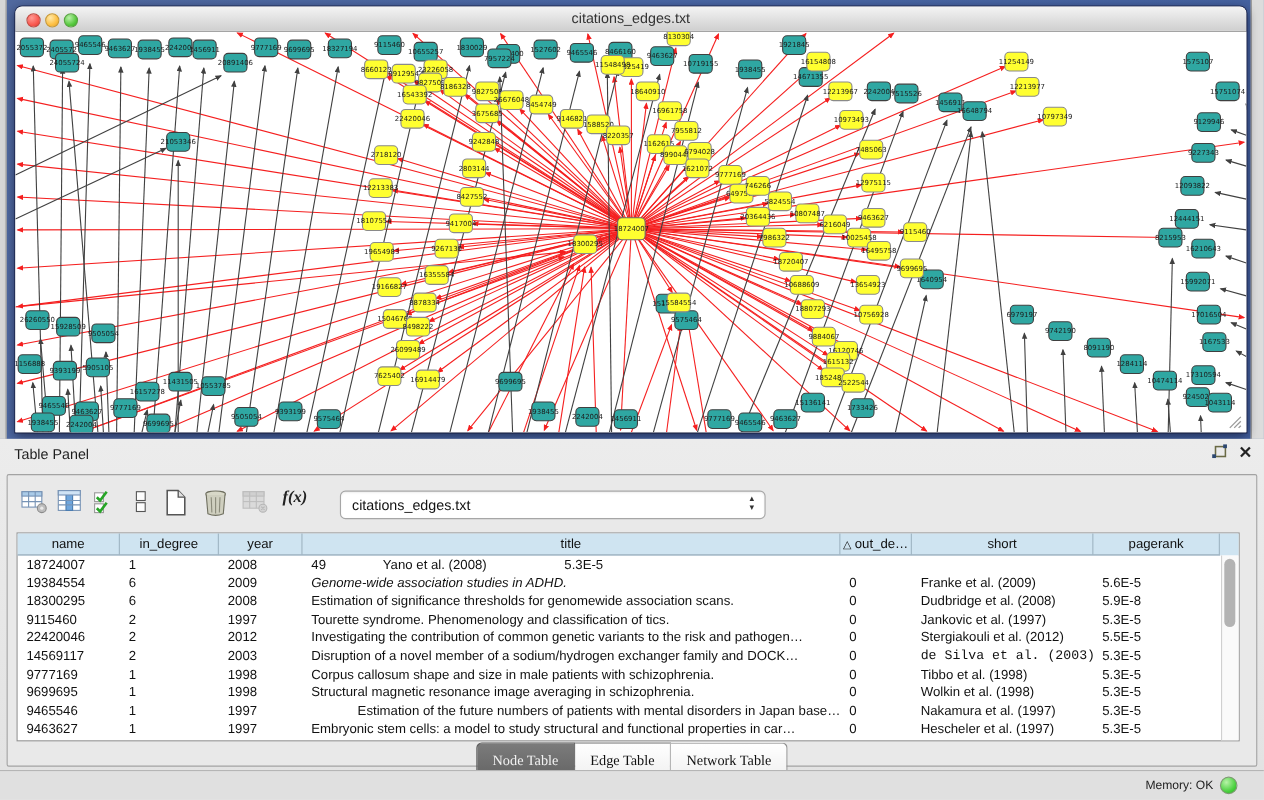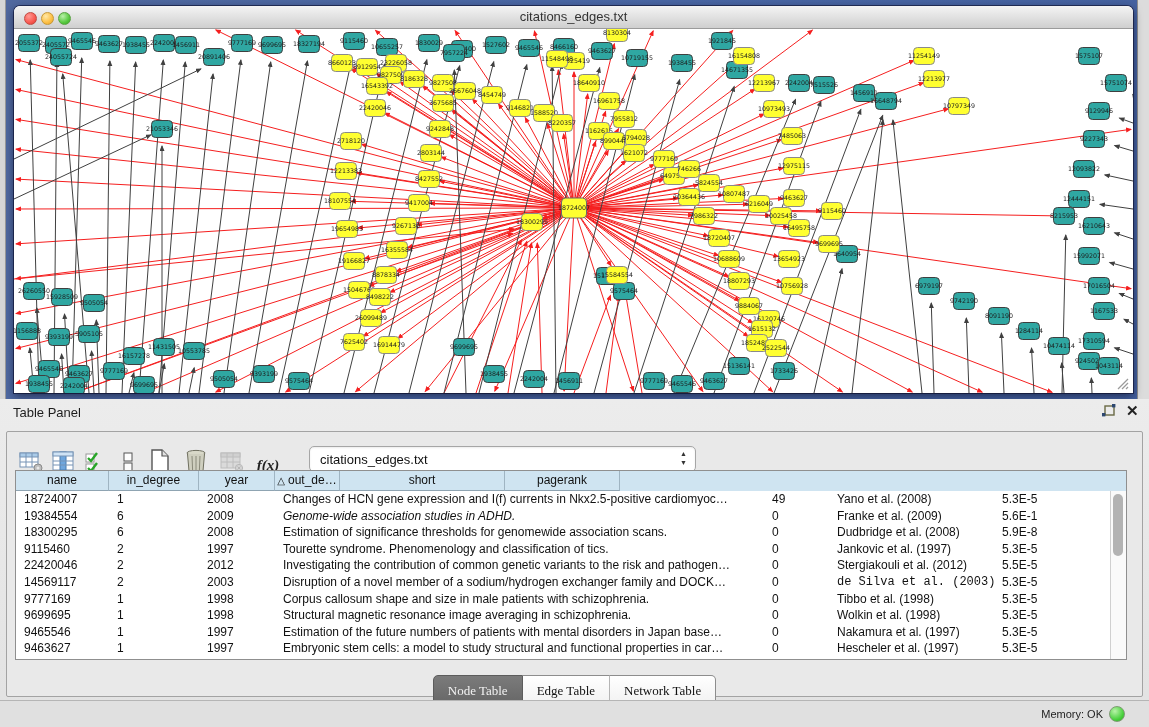--- a/index.html
+++ b/index.html
@@ -26,29 +26,29 @@
   #table-panel{position:absolute;left:0;top:399px;width:1149px;height:328px;
                background:linear-gradient(#ececec,#e2e2e2);}
   #tp-titlebar{position:absolute;left:0;top:0;width:100%;height:26px;}
   #tp-title{position:absolute;left:13px;top:6px;font-size:13px;color:#1d1d1d;}
   #tp-float{position:absolute;left:1100px;top:4px;width:18px;height:18px;cursor:pointer;}
   #tp-close{position:absolute;left:1126px;top:3px;font-size:15px;font-weight:bold;color:#222;cursor:pointer;}
   #tp-inner{position:absolute;left:6px;top:32px;width:1135px;height:264px;
             background:#e9e9e9;border:1px solid #a3a3a3;border-radius:2px;}
   
   #tp-toolbar{position:absolute;left:10px;top:10px;height:34px;display:flex;align-items:center;}
-  .tb-btn{width:30px;height:30px;margin-right:2px;display:flex;align-items:flex-end;justify-content:center;cursor:pointer;border-radius:4px;}
+  .tb-btn{width:30px;height:30px;margin-right:2px;display:flex;align-items:flex-start;justify-content:center;cursor:pointer;border-radius:4px;}
   .tb-btn.spaced{margin-right:6px;}
   #fx-btn{font-family:"Liberation Serif",serif;font-style:italic;font-weight:bold;font-size:15px;color:#222;}
   #table-select{margin-left:24px;width:385px;height:24px;background:#fff;border:1px solid #a6a6a6;
                 border-radius:5px;display:flex;align-items:center;position:relative;box-shadow:inset 0 1px 2px rgba(0,0,0,.08);cursor:pointer;}
   #table-select .val{font-size:13px;color:#111;padding-left:10px;flex:1;}
   #table-select .stepper{position:absolute;right:8px;top:2px;font-size:7px;color:#333;line-height:9px;text-align:center;}
   
-  #tp-table{position:absolute;left:8px;top:38px;width:1110px;height:188px;background:#fff;border:1px solid #8f8f8f;}
+  #tp-table{position:absolute;left:8px;top:52px;width:1110px;height:188px;background:#fff;border:1px solid #8f8f8f;}
   #tbl-head{display:flex;height:20px;background:#cfe4f1;}
   .hcell{box-sizing:border-box;border-right:1px solid #9fb4c2;border-bottom:1px solid #8fa4b2;
          font-size:12px;color:#111;text-align:center;line-height:19px;overflow:hidden;white-space:nowrap;}
   .hcell .sortg{font-size:10px;margin-right:3px;}
   #tbl-body{position:absolute;left:0;top:20px;right:15px;bottom:0;overflow:hidden;}
   .trow{display:flex;height:16.6px;}
   .tcell{box-sizing:border-box;padding-left:8px;font-size:12px;color:#111;line-height:16.5px;
          white-space:nowrap;overflow:hidden;}
   #tbl-scroll{position:absolute;right:0;top:20px;bottom:0;width:15px;background:#fafafa;border-left:1px solid #d0d0d0;}
   #tbl-thumb{position:absolute;left:2px;top:3px;width:10px;height:62px;border-radius:5px;background:#b3b3b3;}
@@ -981,42 +981,42 @@
         <span class="val">citations_edges.txt</span>
         <span class="stepper">▲<br>▼</span>
       </div>
     </div>
 
     <div id="tp-table">
       <div id="tbl-head">
           <div class="hcell" style="width: 93px;">name</div>
           <div class="hcell" style="width: 90px; text-align: center;">in_degree</div>
           <div class="hcell" style="width: 76px;">year</div>
+          <div class="hcell" style="width: 489px;">title</div>
           <div class="hcell" style="width: 65px;"><span class="sortg">△</span>out_de…</div>
           <div class="hcell" style="width: 165px;">short</div>
           <div class="hcell" style="width: 115px;">pagerank</div>
         </div>
       <div id="tbl-body">
           <div class="trow">
             <div class="tcell" style="width: 93px;">18724007</div>
             <div class="tcell" style="width: 90px;">1</div>
             <div class="tcell" style="width: 76px;">2008</div>
-            <div class="tcell" style="width: 489px;">Changes of HCN gene expression and I(f) currents in Nkx2.5-positive cardiomyoc…</div>
             <div class="tcell" style="width: 65px;">49</div>
             <div class="tcell" style="width: 165px;">Yano et al. (2008)</div>
             <div class="tcell" style="width: 115px;">5.3E-5</div>
           </div>
           <div class="trow">
             <div class="tcell" style="width: 93px;">19384554</div>
             <div class="tcell" style="width: 90px;">6</div>
             <div class="tcell" style="width: 76px;">2009</div>
             <div class="tcell" style="width: 489px; font-style: italic;">Genome-wide association studies in ADHD.</div>
             <div class="tcell" style="width: 65px;">0</div>
             <div class="tcell" style="width: 165px;">Franke et al. (2009)</div>
-            <div class="tcell" style="width: 115px;">5.6E-1</div>
+            <div class="tcell" style="width: 115px;">5.6E-5</div>
           </div>
           <div class="trow">
             <div class="tcell" style="width: 93px;">18300295</div>
             <div class="tcell" style="width: 90px;">6</div>
             <div class="tcell" style="width: 76px;">2008</div>
             <div class="tcell" style="width: 489px;">Estimation of significance thresholds for genomewide association scans.</div>
             <div class="tcell" style="width: 65px;">0</div>
             <div class="tcell" style="width: 165px;">Dudbridge et al. (2008)</div>
             <div class="tcell" style="width: 115px;">5.9E-8</div>
           </div>
@@ -1062,21 +1062,21 @@
             <div class="tcell" style="width: 76px;">1998</div>
             <div class="tcell" style="width: 489px;">Structural magnetic resonance image averaging in schizophrenia.</div>
             <div class="tcell" style="width: 65px;">0</div>
             <div class="tcell" style="width: 165px;">Wolkin et al. (1998)</div>
             <div class="tcell" style="width: 115px;">5.3E-5</div>
           </div>
           <div class="trow">
             <div class="tcell" style="width: 93px;">9465546</div>
             <div class="tcell" style="width: 90px;">1</div>
             <div class="tcell" style="width: 76px;">1997</div>
-            <div class="tcell" style="width: 489px;">Estimation of the future numbers of patients with mental disorders in Japan base…</div>
+            <div class="tcell" style="width: 489px; text-align: right;">Estimation of the future numbers of patients with mental disorders in Japan base…</div>
             <div class="tcell" style="width: 65px;">0</div>
             <div class="tcell" style="width: 165px;">Nakamura et al. (1997)</div>
             <div class="tcell" style="width: 115px;">5.3E-5</div>
           </div>
           <div class="trow">
             <div class="tcell" style="width: 93px;">9463627</div>
             <div class="tcell" style="width: 90px;">1</div>
             <div class="tcell" style="width: 76px;">1997</div>
             <div class="tcell" style="width: 489px;">Embryonic stem cells: a model to study structural and functional properties in car…</div>
             <div class="tcell" style="width: 65px;">0</div>

